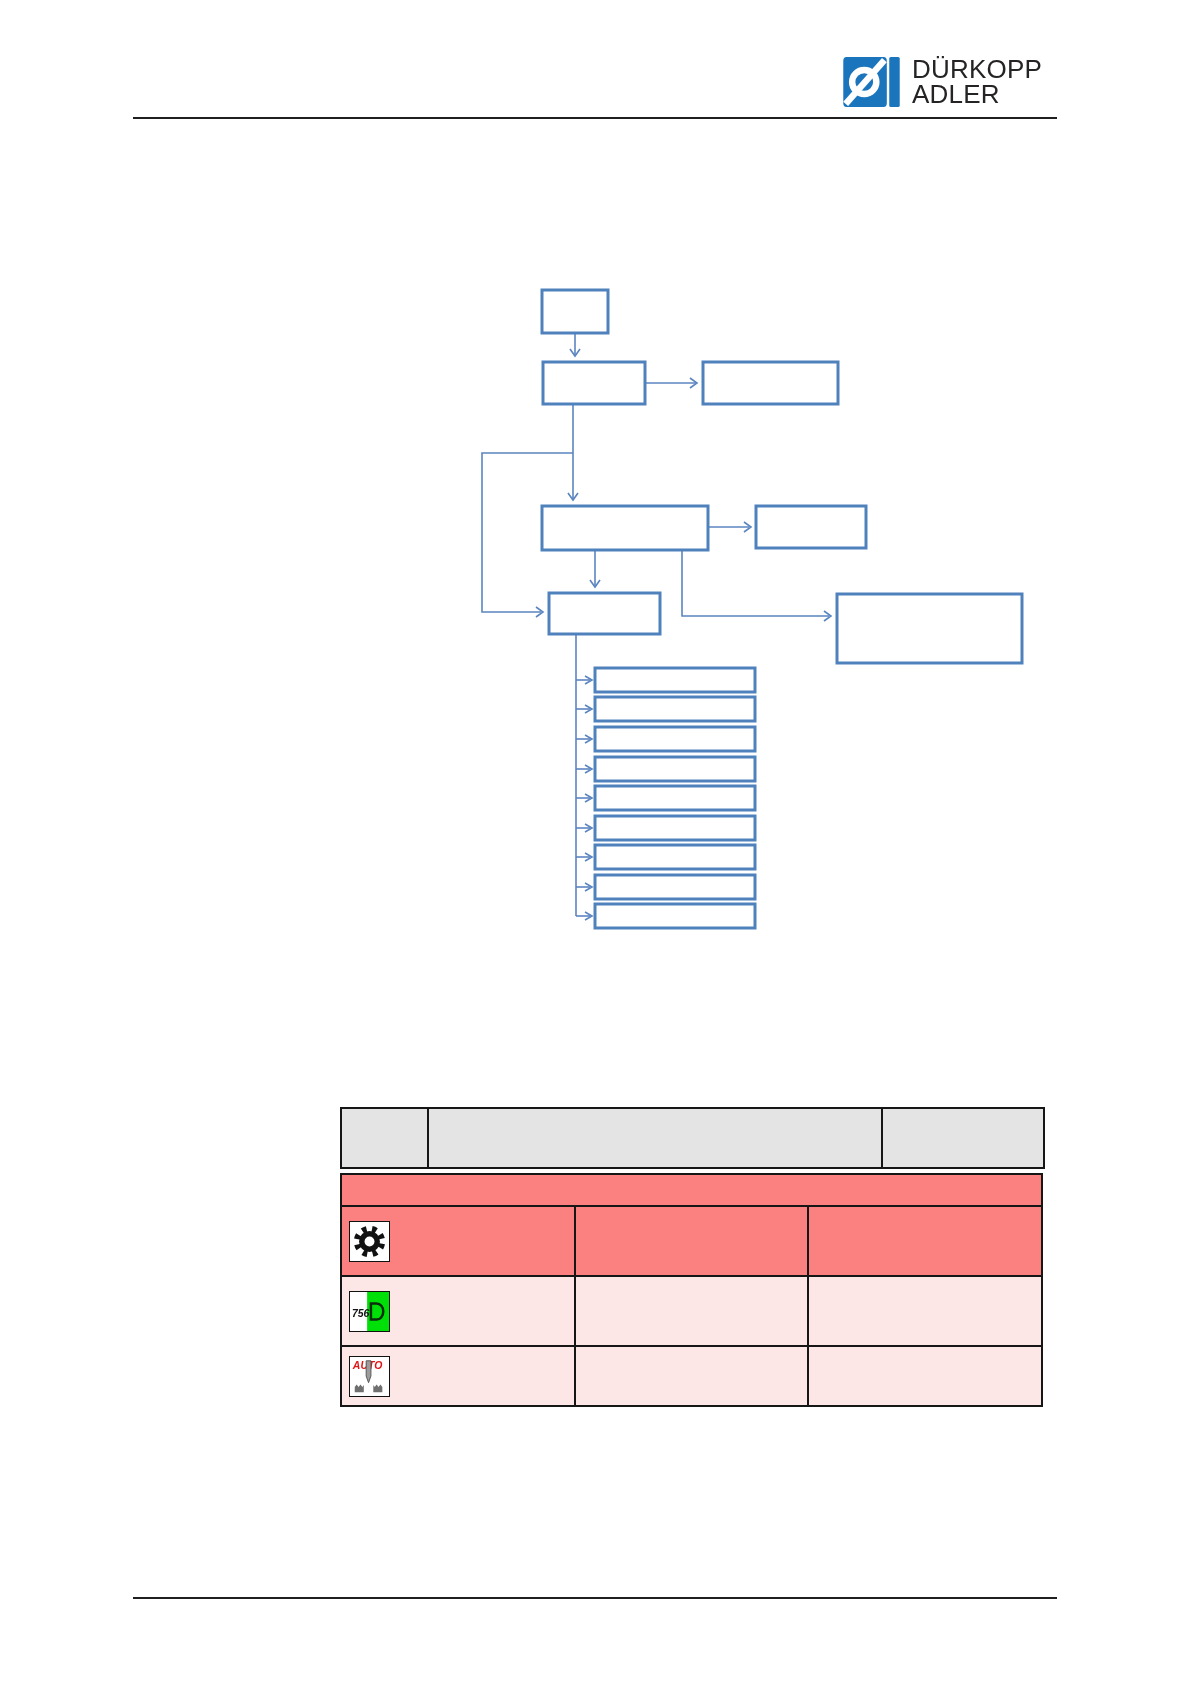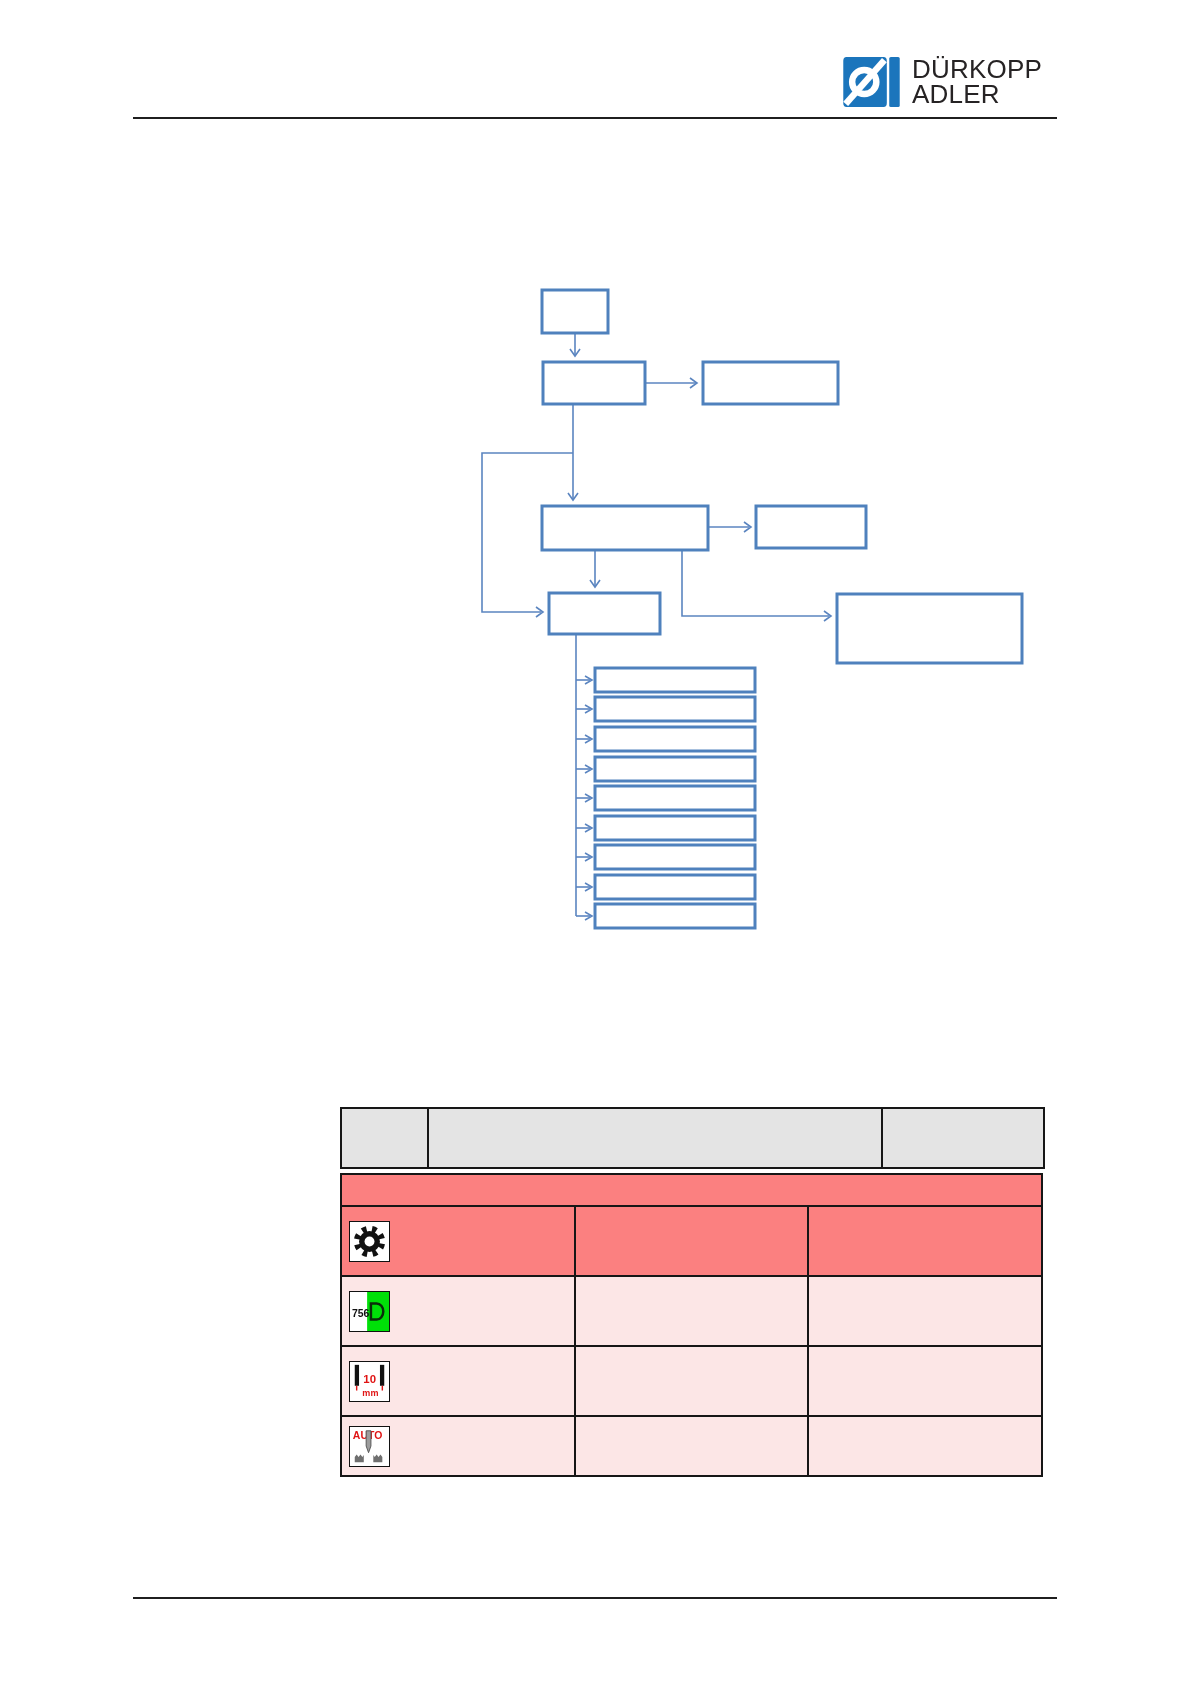--- a/index.html
+++ b/index.html
@@ -18,21 +18,21 @@
 
   
   .flowchart{position:absolute;left:440px;top:280px;}
   .fbox{fill:#ffffff;stroke:#4f81bd;stroke-width:3;}
   .fline{fill:none;stroke:#5b85c0;stroke-width:1.6;}
 
   
   .tablewrap{position:absolute;left:340px;top:1107px;width:703px;}
   table{border-collapse:collapse;table-layout:fixed;width:703px;}
   td{border:2px solid #161616;padding:0;vertical-align:middle;box-sizing:border-box;}
-  .c1{width:87px;}
+  .c1{width:87px;font-style:italic;}
   .c2{width:454px;}
   .c3{width:162px;}
   .tbl-head td{background:#e4e4e4;height:60px;}
   .tbl-gap{height:4px;}
   .row-banner td{background:#fb8080;height:32px;}
   .row-hl td{background:#fb8080;height:70px;}
   .row-soft td{background:#fce6e6;height:70px;}
   .row-soft-last td{background:#fce6e6;height:60px;}
   .cell-desc{font-size:13px;color:#3a3a3a;padding:4px 8px;}
   .icon-holder{display:flex;align-items:center;padding-left:7px;}
@@ -170,40 +170,20 @@
         </div>
       </td>
       <td class="c2">
             <div class="cell-desc"></div>
           </td>
       <td class="c3">
             <div class="cell-desc"></div>
           </td>
     </tr>
 
-    <tr class="row-soft">
-      <td class="c1">
-        <div class="icon-holder">
-          <svg class="tile" viewBox="0 0 41 41">
-            <rect x="5" y="3" width="4.5" height="22" fill="#111"></rect>
-            <rect x="31.5" y="3" width="4.5" height="22" fill="#111"></rect>
-            <polyline points="7,25 7,30" stroke="#e01414" stroke-width="1.5" fill="none"></polyline>
-            <polyline points="34,25 34,30" stroke="#e01414" stroke-width="1.5" fill="none"></polyline>
-            <text x="14" y="22" font-size="12" font-weight="bold" fill="#e01414">10</text>
-            <text x="13" y="36" font-size="9.5" font-weight="bold" fill="#e01414">mm</text>
-          </svg>
-        </div>
-      </td>
-      <td class="c2">
-            <div class="cell-desc"></div>
-          </td>
-      <td class="c3">
-            <div class="cell-desc"></div>
-          </td>
-    </tr>
 
     <tr class="row-soft-last">
       <td class="c1">
         <div class="icon-holder">
           <svg class="tile" viewBox="0 0 41 41">
             <text x="3" y="13" font-size="11" font-weight="bold" fill="#e01414">AUTO</text>
             <polygon points="17,4 22,4 22,20 19.5,27 17,20" fill="#9c9c9c" stroke="#555" stroke-width="1"></polygon>
             <path d="M5,37 V31.5 L7,29 L9,31.5 L11,29 L13,31.5 L14.5,29.5 V37 Z" fill="#6f6f6f"></path>
             <path d="M24.5,37 V29.5 L26,31.5 L28,29 L30,31.5 L32,29 L34,31.5 V37 Z" fill="#6f6f6f"></path>
           </svg>

